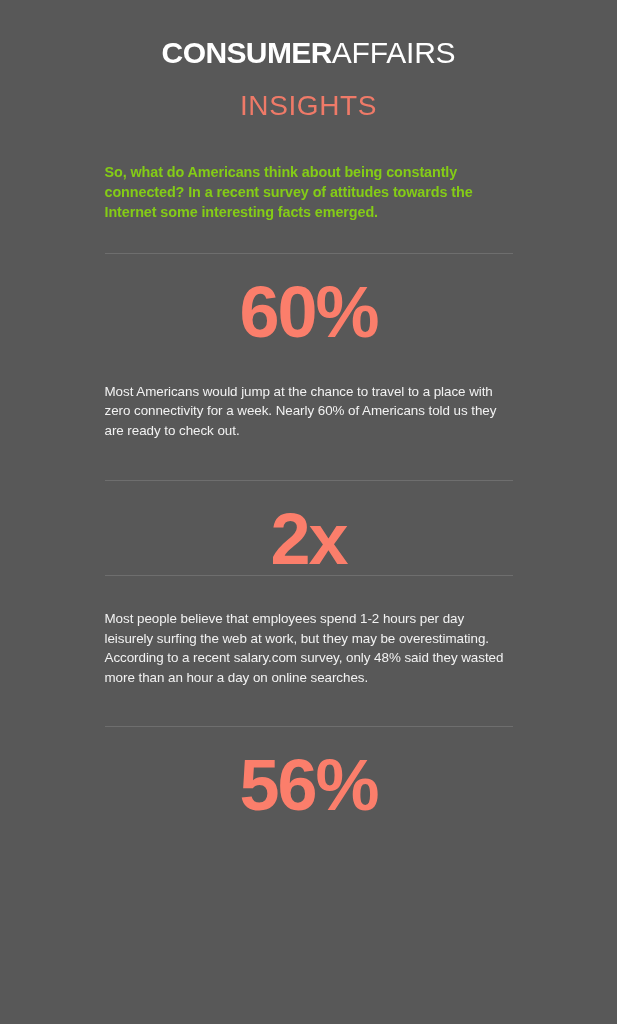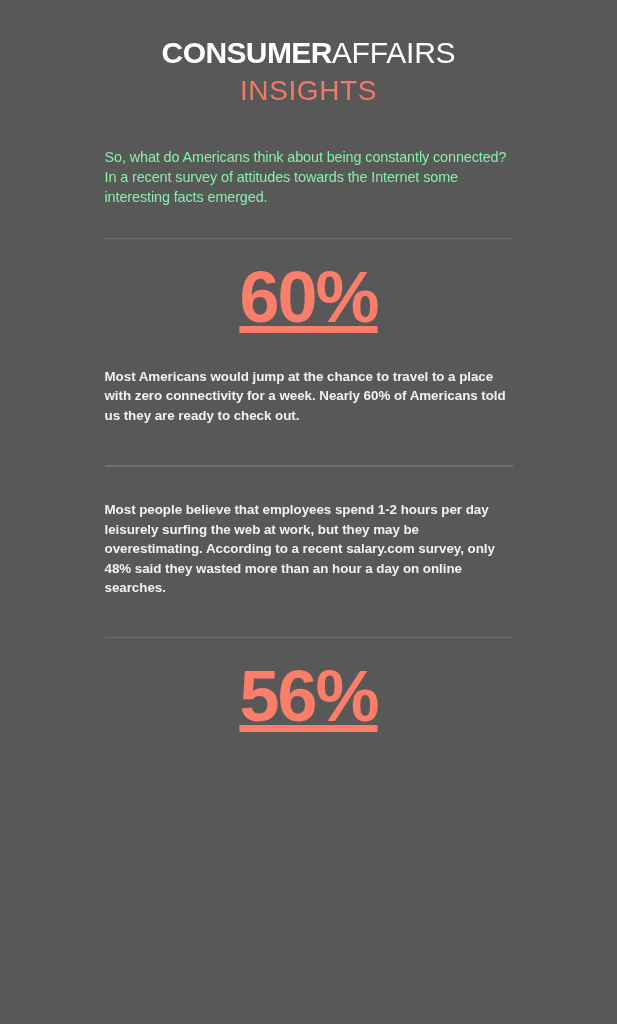--- a/index.html
+++ b/index.html
@@ -35,39 +35,39 @@
     letter-spacing: -0.6px;
   }
   .logo-affairs {
     font-size: 30px;
     font-weight: 300;
     color: #ffffff;
     letter-spacing: -0.2px;
   }
   .insights {
     text-align: center;
-    margin-top: 9px;
+    margin-top: 24px;
     font-size: 28px;
     font-weight: 400;
     color: #ef7a68;
     letter-spacing: 0.6px;
     line-height: 1;
   }
 
   
   .content {
     margin: 0 auto;
     width: 408px;
     padding-top: 28px;
   }
 
   .intro {
-    color: #86efac;
+    color: #84cc16;
     font-size: 14.4px;
-    font-weight: normal;
+    font-weight: bold;
     line-height: 20px;
     letter-spacing: -0.1px;
   }
 
   .divider {
     height: 1px;
     background: #6e6e6e;
     border: 0;
     margin: 0;
     width: 408px;
@@ -77,27 +77,26 @@
     width: 408px;
   }
 
   .stat-number {
     text-align: center;
     color: #fb7e6b;
     font-weight: bold;
     font-size: 72px;
     line-height: 1;
     letter-spacing: -2px;
-    text-decoration: underline;
   }
 
   .stat-body {
     color: #f2f2f2;
     font-size: 13.4px;
-    font-weight: 700;
+    font-weight: 400;
     line-height: 19.5px;
     letter-spacing: -0.05px;
   }
 
   
   .sp-divider-1 { margin-top: 31px; }
   .sp-num       { padding-top: 22px; }
   .sp-body      { padding-top: 20px; }
   .sp-after     { padding-bottom: 26px; }
 </style>
@@ -117,20 +116,21 @@
     <p class="intro">So, what do Americans think about being constantly connected? In a recent survey of attitudes towards the Internet some interesting facts emerged.</p>
 
     <hr class="divider sp-divider-1">
     <div class="stat-block">
       <div class="stat-number sp-num">60%</div>
       <p class="stat-body sp-body sp-after">Most Americans would jump at the chance to travel to a place with zero connectivity for a week. Nearly 60% of Americans told us they are ready to check out.</p>
     </div>
 
     <hr class="divider">
     <div class="stat-block">
+      <div class="stat-number sp-num">2x</div>
     </div>
 
     <hr class="divider">
     <div class="stat-block">
       <p class="stat-body sp-body sp-after">Most people believe that employees spend 1-2 hours per day leisurely surfing the web at work, but they may be overestimating. According to a recent salary.com survey, only 48% said they wasted more than an hour a day on online searches.</p>
     </div>
 
     <hr class="divider">
     <div class="stat-block">
       <div class="stat-number sp-num">56%</div>

